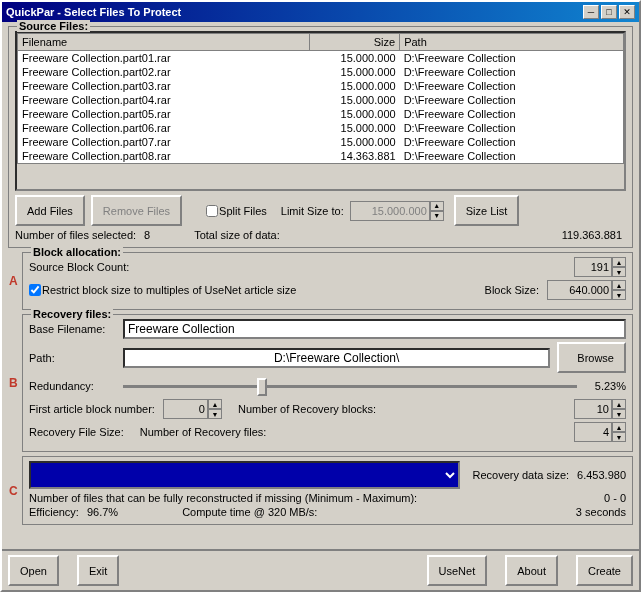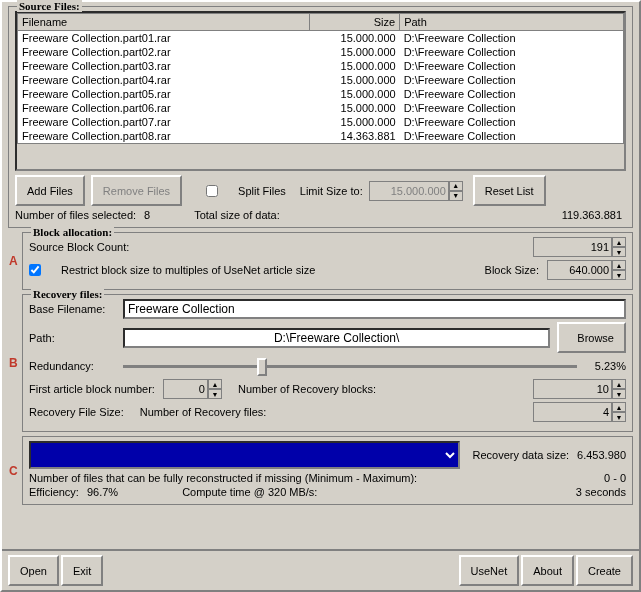--- a/index.html
+++ b/index.html
@@ -142,21 +142,21 @@
       padding: 1px 3px;
       font-size: 12px;
       font-family: 'Tahoma', Arial, sans-serif;
     }
     
     .spinner-wrap {
       display: flex;
       align-items: center;
     }
     .spinner-input {
-      width: 79px;
+      width: 38px;
       height: 20px;
       border: 1px solid #808080;
       background: #d4d0c8;
       text-align: right;
       padding: 1px 2px;
       font-size: 11px;
       font-family: 'Tahoma', Arial, sans-serif;
     }
     .spinner-btns {
       display: flex;
@@ -171,21 +171,21 @@
       display: flex;
       align-items: center;
       justify-content: center;
       font-size: 7px;
       line-height: 1;
     }
     
     .checkbox-wrap {
       display: flex;
       align-items: center;
-      gap: 20px;
+      gap: 1px;
     }
     .checkbox-wrap input[type=checkbox] {
       width: 12px;
       height: 12px;
     }
     
     .slider-container {
       flex: 1;
       display: flex;
       align-items: center;
@@ -234,27 +234,26 @@
       padding: 1px 2px;
       font-size: 11px;
       color: #808080;
     }
     
     .footer {
       border-top: 2px solid #808080;
       padding: 4px 6px;
       display: flex;
       align-items: center;
-      gap: 2px;
+      gap: 18px;
       flex-shrink: 0;
     }
     .section-label {
       font-weight: bold;
       font-size: 11px;
-      font-family: Liberation Serif, serif;
     }
     .label-A {
       position: absolute;
       left: -14px;
       top: 50%;
       transform: translateY(-50%);
       color: #c0392b;
       font-weight: bold;
       font-size: 12px;
     }
@@ -284,20 +283,28 @@
       align-items: center;
       margin-bottom: 3px;
       gap: 4px;
     }
   </style>
 </head>
 <body>
 
 <div class="window">
 
+  <div class="title-bar">
+    <span class="title-bar-text">QuickPar - Select Files To Protect</span>
+    <div class="title-bar-buttons">
+      <div class="title-btn">─</div>
+      <div class="title-btn">□</div>
+      <div class="title-btn">✕</div>
+    </div>
+  </div>
 
   <div class="window-body">
 
     <div class="group-box">
       <span class="group-box-label section-label">Source Files:</span>
 
       <div class="table-container">
         <table class="file-table">
           <thead>
             <tr>
@@ -360,21 +367,21 @@
           <span>Split Files</span>
         </div>
         <span style="margin-left:8px;">Limit Size to:</span>
         <div class="spinner-wrap">
           <input class="limit-input" type="text" value="15.000.000" style="">
           <div class="spinner-btns">
             <div class="spin-btn">▲</div>
             <div class="spin-btn">▼</div>
           </div>
         </div>
-        <button class="btn" style="margin-left:4px;">Reset List</button>
+        <button class="btn" style="margin-left:4px;">Size List</button>
       </div>
 
       <div class="info-row">
         <span>Number of files selected:</span>
         <span style="margin-left:4px;">8</span>
         <span style="margin-left:40px;">Total size of data:</span>
         <span style="margin-left:auto; padding-right:4px;">119.363.881</span>
       </div>
     </div>
 

